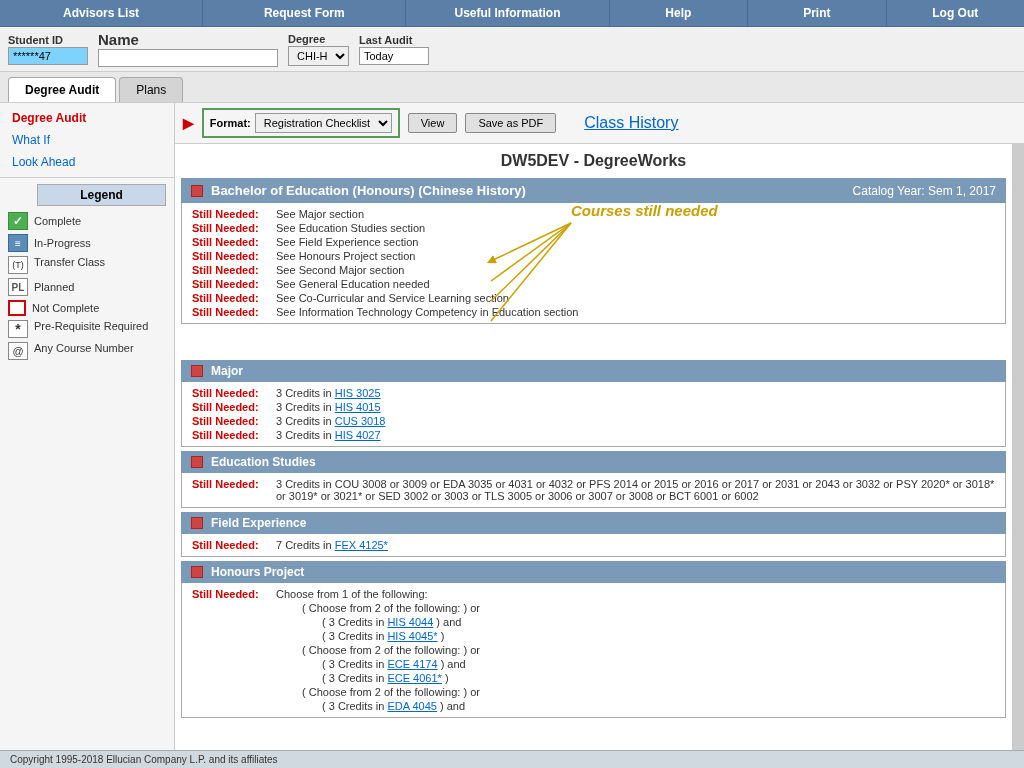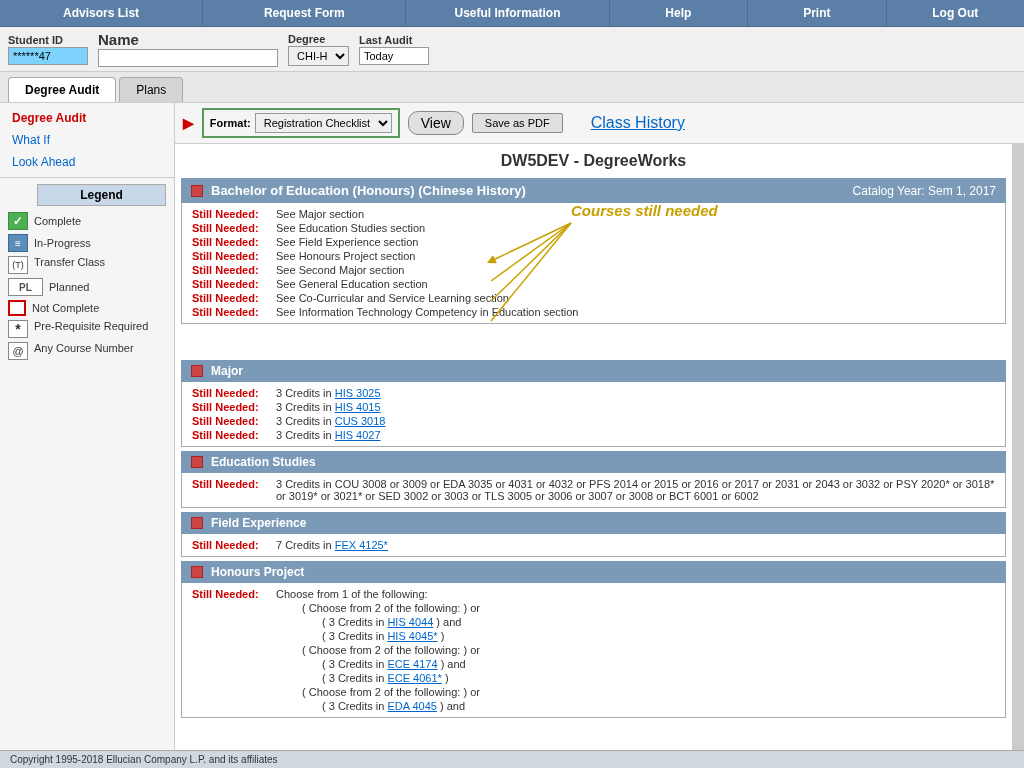--- a/index.html
+++ b/index.html
@@ -65,21 +65,21 @@
         <div style="width:20px; height:18px; display:flex; align-items:center; justify-content:center; font-size:10px; font-weight:bold; background:#5b8db8; color:#fff; border:1px solid #3a6a9a; flex-shrink:0;">≡</div>
         <span style="font-size:11px; color:#333;">In-Progress</span>
       </div>
 
       <div style="display:flex; align-items:flex-start; padding:2px 0; gap:6px;">
         <div style="width:20px; min-height:18px; display:flex; align-items:center; justify-content:center; font-size:9px; background:#fff; border:1px solid #888; flex-shrink:0; color:#333;">(T)</div>
         <span style="font-size:11px; color:#333;">Transfer Class</span>
       </div>
 
       <div style="display:flex; align-items:center; padding:2px 0; gap:6px;">
-        <div style="width:35px; height:18px; display:flex; align-items:center; justify-content:center; font-size:10px; background:#fff; border:1px solid #888; flex-shrink:0; color:#555; font-weight:bold;">PL</div>
+        <div style="width:20px; height:18px; display:flex; align-items:center; justify-content:center; font-size:10px; background:#fff; border:1px solid #888; flex-shrink:0; color:#555; font-weight:bold;">PL</div>
         <span style="font-size:11px; color:#333;">Planned</span>
       </div>
 
       <div style="display:flex; align-items:center; padding:2px 0; gap:6px;">
         <div style="width:18px; height:16px; display:flex; align-items:center; justify-content:center; background:#fff; border:2px solid #cc0000; flex-shrink:0;"></div>
         <span style="font-size:11px; color:#333;">Not Complete</span>
       </div>
 
       <div style="display:flex; align-items:flex-start; padding:2px 0; gap:6px;">
         <div style="width:20px; height:18px; display:flex; align-items:center; justify-content:center; background:#fff; border:1px solid #888; flex-shrink:0; color:#333; font-size:14px; font-weight:bold;">*</div>
@@ -97,21 +97,21 @@
 
     <div style="display:flex; align-items:center; padding:5px 8px; background:#f5f5f5; border-bottom:1px solid #ccc; gap:8px;">
 
       <div style="color:#cc0000; font-size:14px; font-weight:bold;">▶</div>
       <div style="border:2px solid #5a9a5a; padding:3px 6px; display:flex; align-items:center; gap:4px;">
         <label style="font-size:11px; font-weight:bold;">Format:</label>
         <select style="border:1px solid #999; padding:2px 4px; font-size:11px;">
           <option>Registration Checklist</option>
         </select>
       </div>
-      <button style="padding:3px 12px; font-size:14px; border:1px solid #888; background:#e0e0e0; cursor:pointer; border-radius:10px;">View</button>
+      <button style="padding:3px 12px; font-size:11px; border:1px solid #888; background:#e0e0e0; cursor:pointer; border-radius:2px;">View</button>
       <button style="padding:3px 12px; font-size:11px; border:1px solid #888; background:#e0e0e0; cursor:pointer; border-radius:2px;">Save as PDF</button>
       <a style="color:#0066cc; text-decoration:underline; cursor:pointer; font-size:16px; margin-left:20px;">Class History</a>
     </div>
 
     <div style="flex:1; overflow-y:scroll; background:#fff; position:relative; border-right:12px solid #ccc;">
 
       <div style="text-align:center; font-size:16px; font-weight:bold; color:#333; padding:8px;">DW5DEV - DegreeWorks</div>
 
       <div style="margin:0 6px 0;">
         <div style="background:#7a9ab8; color:#fff; padding:5px 10px; font-weight:bold; font-size:13px; display:flex; align-items:center; gap:8px;">
@@ -135,21 +135,21 @@
           <div style="display:flex; gap:4px; padding:1px 0; font-size:11px;">
             <span style="color:#cc0000; font-weight:bold; min-width:80px;">Still Needed:</span>
             <span style="color:#333;">See Honours Project section</span>
           </div>
           <div style="display:flex; gap:4px; padding:1px 0; font-size:11px;">
             <span style="color:#cc0000; font-weight:bold; min-width:80px;">Still Needed:</span>
             <span style="color:#333;">See Second Major section</span>
           </div>
           <div style="display:flex; gap:4px; padding:1px 0; font-size:11px;">
             <span style="color:#cc0000; font-weight:bold; min-width:80px;">Still Needed:</span>
-            <span style="color:#333;">See General Education section</span>
+            <span style="color:#333;">See General Education needed</span>
           </div>
           <div style="display:flex; gap:4px; padding:1px 0; font-size:11px;">
             <span style="color:#cc0000; font-weight:bold; min-width:80px;">Still Needed:</span>
             <span style="color:#333;">See Co-Curricular and Service Learning section</span>
           </div>
           <div style="display:flex; gap:4px; padding:1px 0; font-size:11px;">
             <span style="color:#cc0000; font-weight:bold; min-width:80px;">Still Needed:</span>
             <span style="color:#333;text-align:center;">See Information Technology Competency in Education section</span>
           </div>
         </div>

